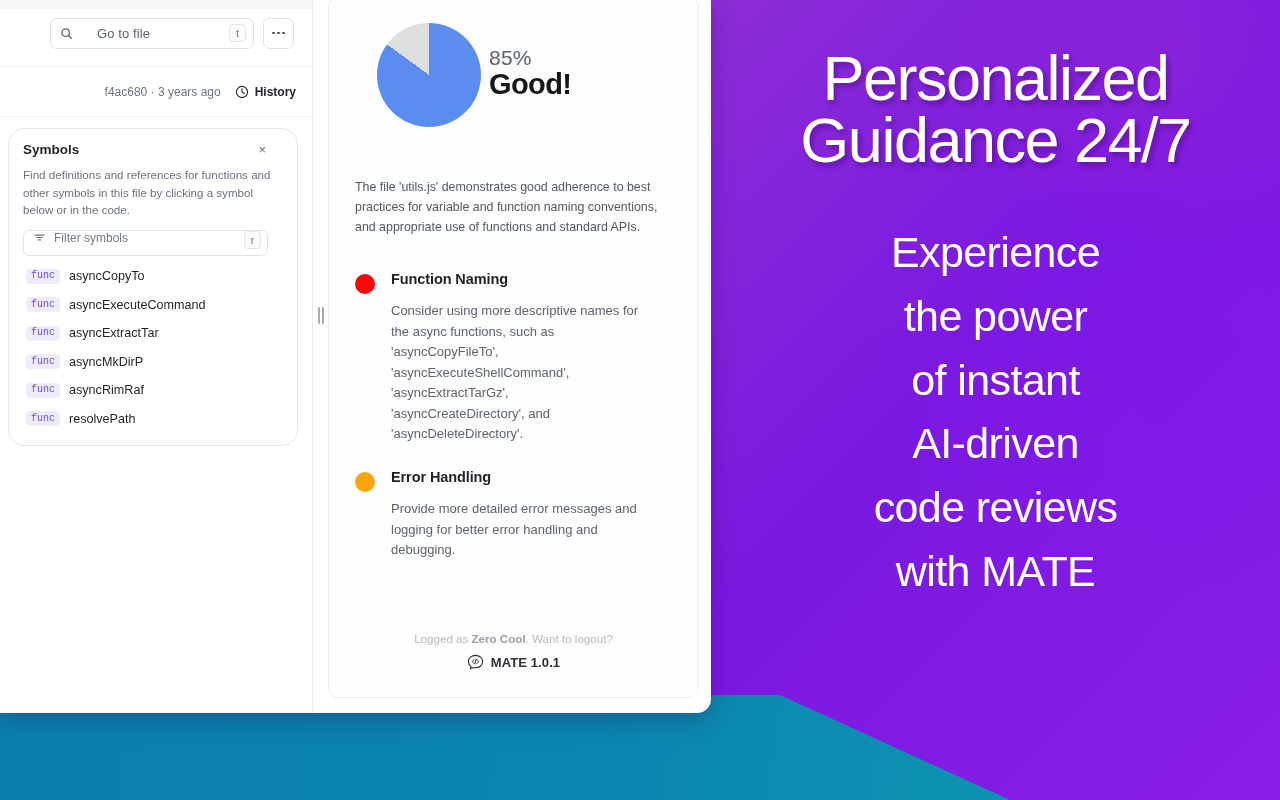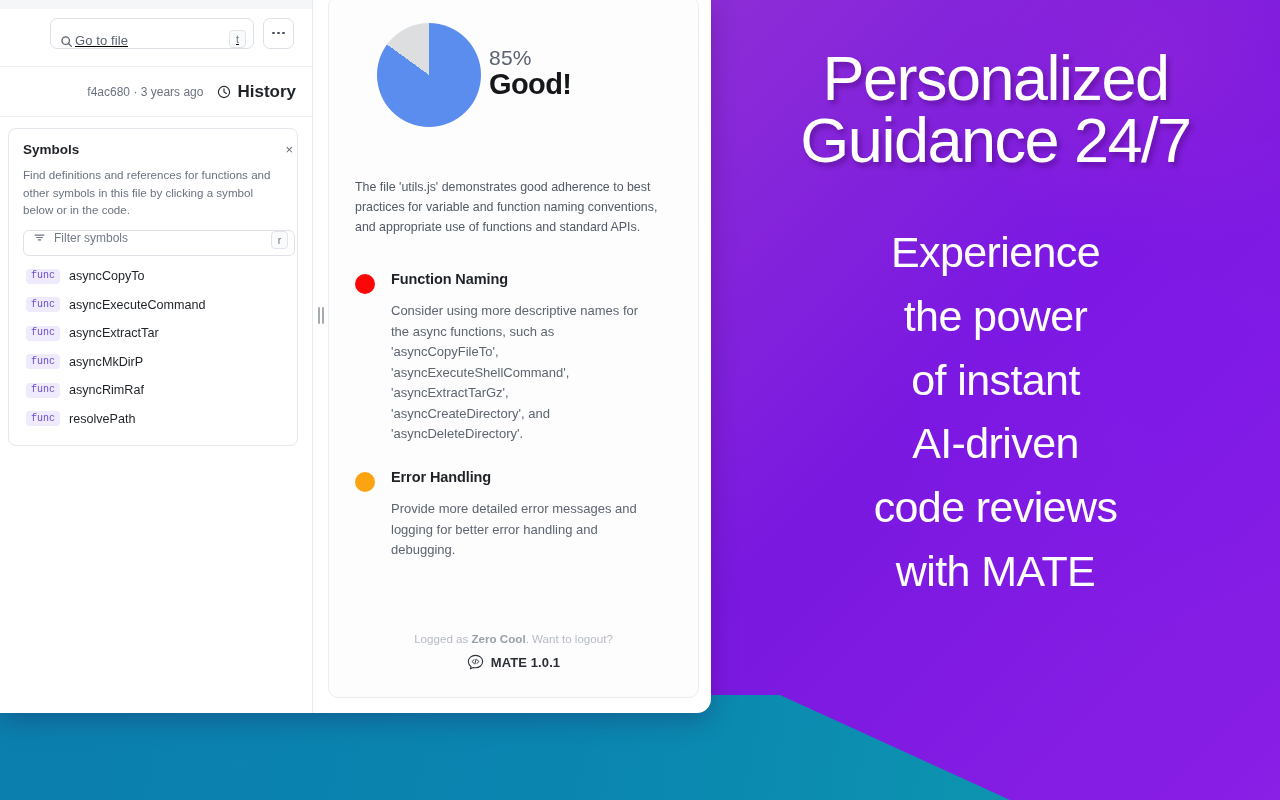--- a/index.html
+++ b/index.html
@@ -34,38 +34,38 @@
     box-shadow:0 6px 26px rgba(40,0,70,.28); overflow:hidden; }
 
   
   .left-pane { position:absolute; left:0; top:0; width:313px; height:713px;
     background:#ffffff; border-right:1px solid #e8eaee; }
   .toolbar { position:relative; height:67px; border-bottom:1px solid #eceef1;
     background:#ffffff; display:flex; align-items:center; justify-content:flex-end;
     padding:0 18px; gap:9px; }
   .toolbar::before { content:""; position:absolute; left:0; top:0; right:0; height:9px; background:#f5f6f8; }
   .gotofile { width:204px; height:31px; border:1px solid #dcdfe4; border-radius:7px;
-    display:flex; align-items:flex-end; padding:0 7px 0 9px; gap:2px; background:#fff;text-decoration:underline; }
+    display:flex; align-items:center; padding:0 7px 0 9px; gap:24px; background:#fff; }
   .gotofile .label { flex:1; font-size:13px; color:#5a6270; letter-spacing:.1px; }
   .kbd { min-width:17px; height:18px; border:1px solid #e2e4e8; border-radius:4px;
     background:#fafbfc; font-size:10.5px; color:#6a727d; display:flex;
     align-items:center; justify-content:center; padding:0 4px; }
   .dots-btn { width:31px; height:31px; border:1px solid #dcdfe4; border-radius:7px;
     display:flex; align-items:center; justify-content:center; gap:2.5px; background:#fff; }
   .dots-btn i { width:2.6px; height:2.6px; border-radius:50%; background:#4a515c; display:block; }
 
   .commit-row { height:50px; border-bottom:1px solid #eceef1; display:flex;
     align-items:center; justify-content:flex-end; padding:0 16px; gap:14px; }
   .commit-meta { font-size:12px; color:#6b7280; }
-  .history { display:flex; align-items:center; gap:6px; font-size:17px;
+  .history { display:flex; align-items:center; gap:6px; font-size:12px;
     font-weight:700; color:#1f2328; }
 
   .symbols-card { position:absolute; left:8px; top:128px; width:290px;
-    border:1px solid #e4e7ec; border-radius:8px; background:#fff;
-    padding:13px 2px 12px 14px; }
+    border:1px solid #e4e7ec; border-radius:16px; background:#fff;
+    padding:13px 29px 12px 14px; }
   .symbols-head { display:flex; align-items:flex-start; justify-content:space-between; }
   .symbols-title { font-size:13.5px; font-weight:700; color:#1f2328; }
   .x-btn { font-size:13px; color:#606873; line-height:1; padding:1px 2px; }
   .symbols-desc { margin-top:9px; font-size:11.6px; line-height:1.52; color:#6b7280; width:262px; }
   .filter-box { margin-top:11px; height:26px; border:1px solid #dfe2e7; border-radius:6px;
     display:flex; align-items:flex-start; padding:0 6px 0 9px; gap:8px; background:#fff; }
   .filter-box .ph { flex:1; font-size:12px; color:#737b87; }
   .sym-list { margin-top:6px; }
   .sym-item { display:flex; align-items:center; gap:9px; height:28.5px; padding-left:3px; }
   .sym-tag { font-family:Liberation Mono, monospace; font-size:10px; color:#6d4fd0;

